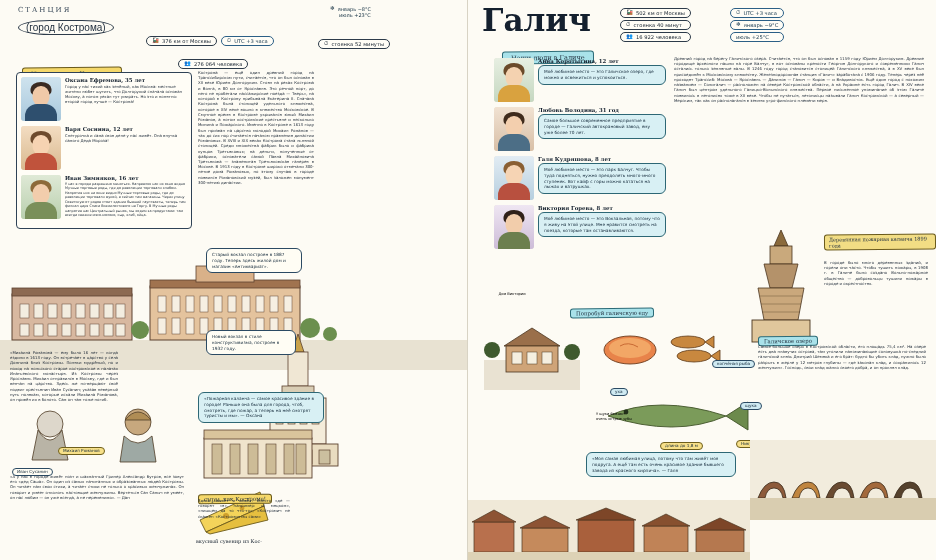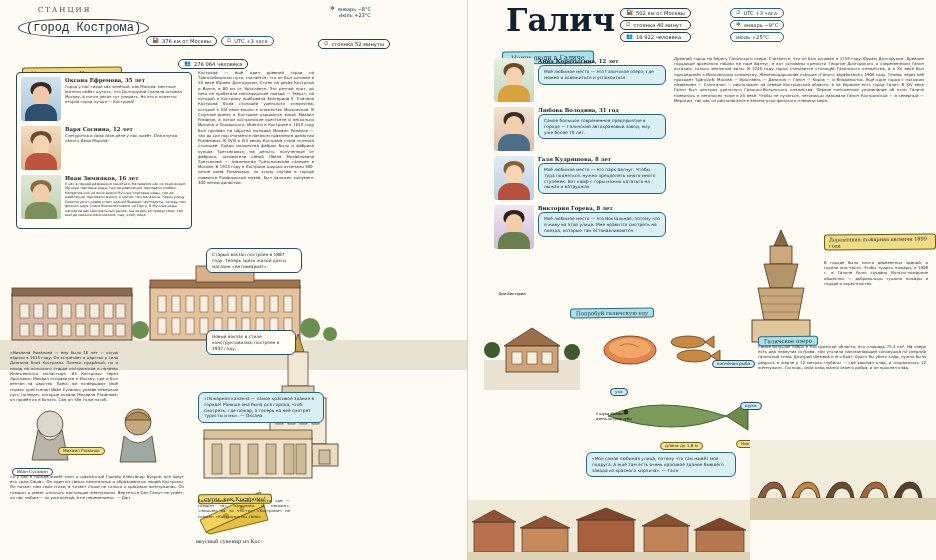--- a/index.html
+++ b/index.html
@@ -22,39 +22,38 @@
     background: #fdfbf4;
   }
   .left-half { width: 468px; border-right: 1px solid #d8d3c4; }
   .right-half { width: 468px; }
   .xtiny { font-size: 3.6px; line-height: 1.3; }
 
   
   .station-label {
     font-size: 7px; letter-spacing: 2px; color: #3a4a5a;
     font-family: "DejaVu Serif", serif;
-    margin-left: 20px;
   }
   .city-title {
     font-family: "DejaVu Serif", serif;
     font-weight: bold;
     color: #14202e;
     line-height: 0.95;
   }
   .t-kostroma { font-size: 31px; letter-spacing: -0.5px; }
   .t-galich { font-size: 31px; letter-spacing: 0px; }
 
   .subtitle-bubble {
     display: inline-block;
     border: 1.2px solid #2d3b4a;
     border-radius: 40%/60%;
     padding: 1px 7px;
-    font-size: 12px;
+    font-size: 10px;
     color: #1c2a3a;
-    font-family: Liberation Mono, monospace;
+    font-family: Liberation Sans, sans-serif;
   }
   .fact-chip {
     display: inline-flex; align-items: center; gap: 3px;
     border: 1.1px solid #2d3b4a;
     border-radius: 9px;
     padding: 1px 5px;
     font-size: 5.2px;
     background: #fffdf6;
     white-space: nowrap;
     color: #16222f;
@@ -360,21 +359,21 @@
 
     <div style="position:absolute;left:198px;top:486px;">
       <span class="banner" style="font-size:5.6px;padding:1px 5px;">сыры, как Костроме!</span>
     </div>
     <div style="position:absolute;left:198px;top:498px;width:92px;" class="body-col">Здесь скажет и живёт: вместо «де — говорят «я», например: «с мяцком», «пишцем да то что-то», «Костромич не скажет: «Костромич мы сами»</div>
     <div style="position:absolute;left:196px;top:538px;width:110px;font-size:5px;color:#14202e;font-family:'DejaVu Serif',serif;">вкусный сувенир из Кос-</div>
   </div>
 
   <div class="spread-half right-half">
 
-    <div style="position:absolute;left:14px;top:6px;margin-left:24px;">
+    <div style="position:absolute;left:14px;top:6px;">
       <div class="city-title t-galich">Галич</div>
     </div>
 
     <div style="position:absolute;left:152px;top:8px;display:flex;flex-direction:column;gap:2px;">
       <span class="fact-chip">
         <span class="ico">🚂</span>
         <span>502 км от Москвы</span>
       </span>
       <span class="fact-chip">
         <span class="ico">⏱</span>

